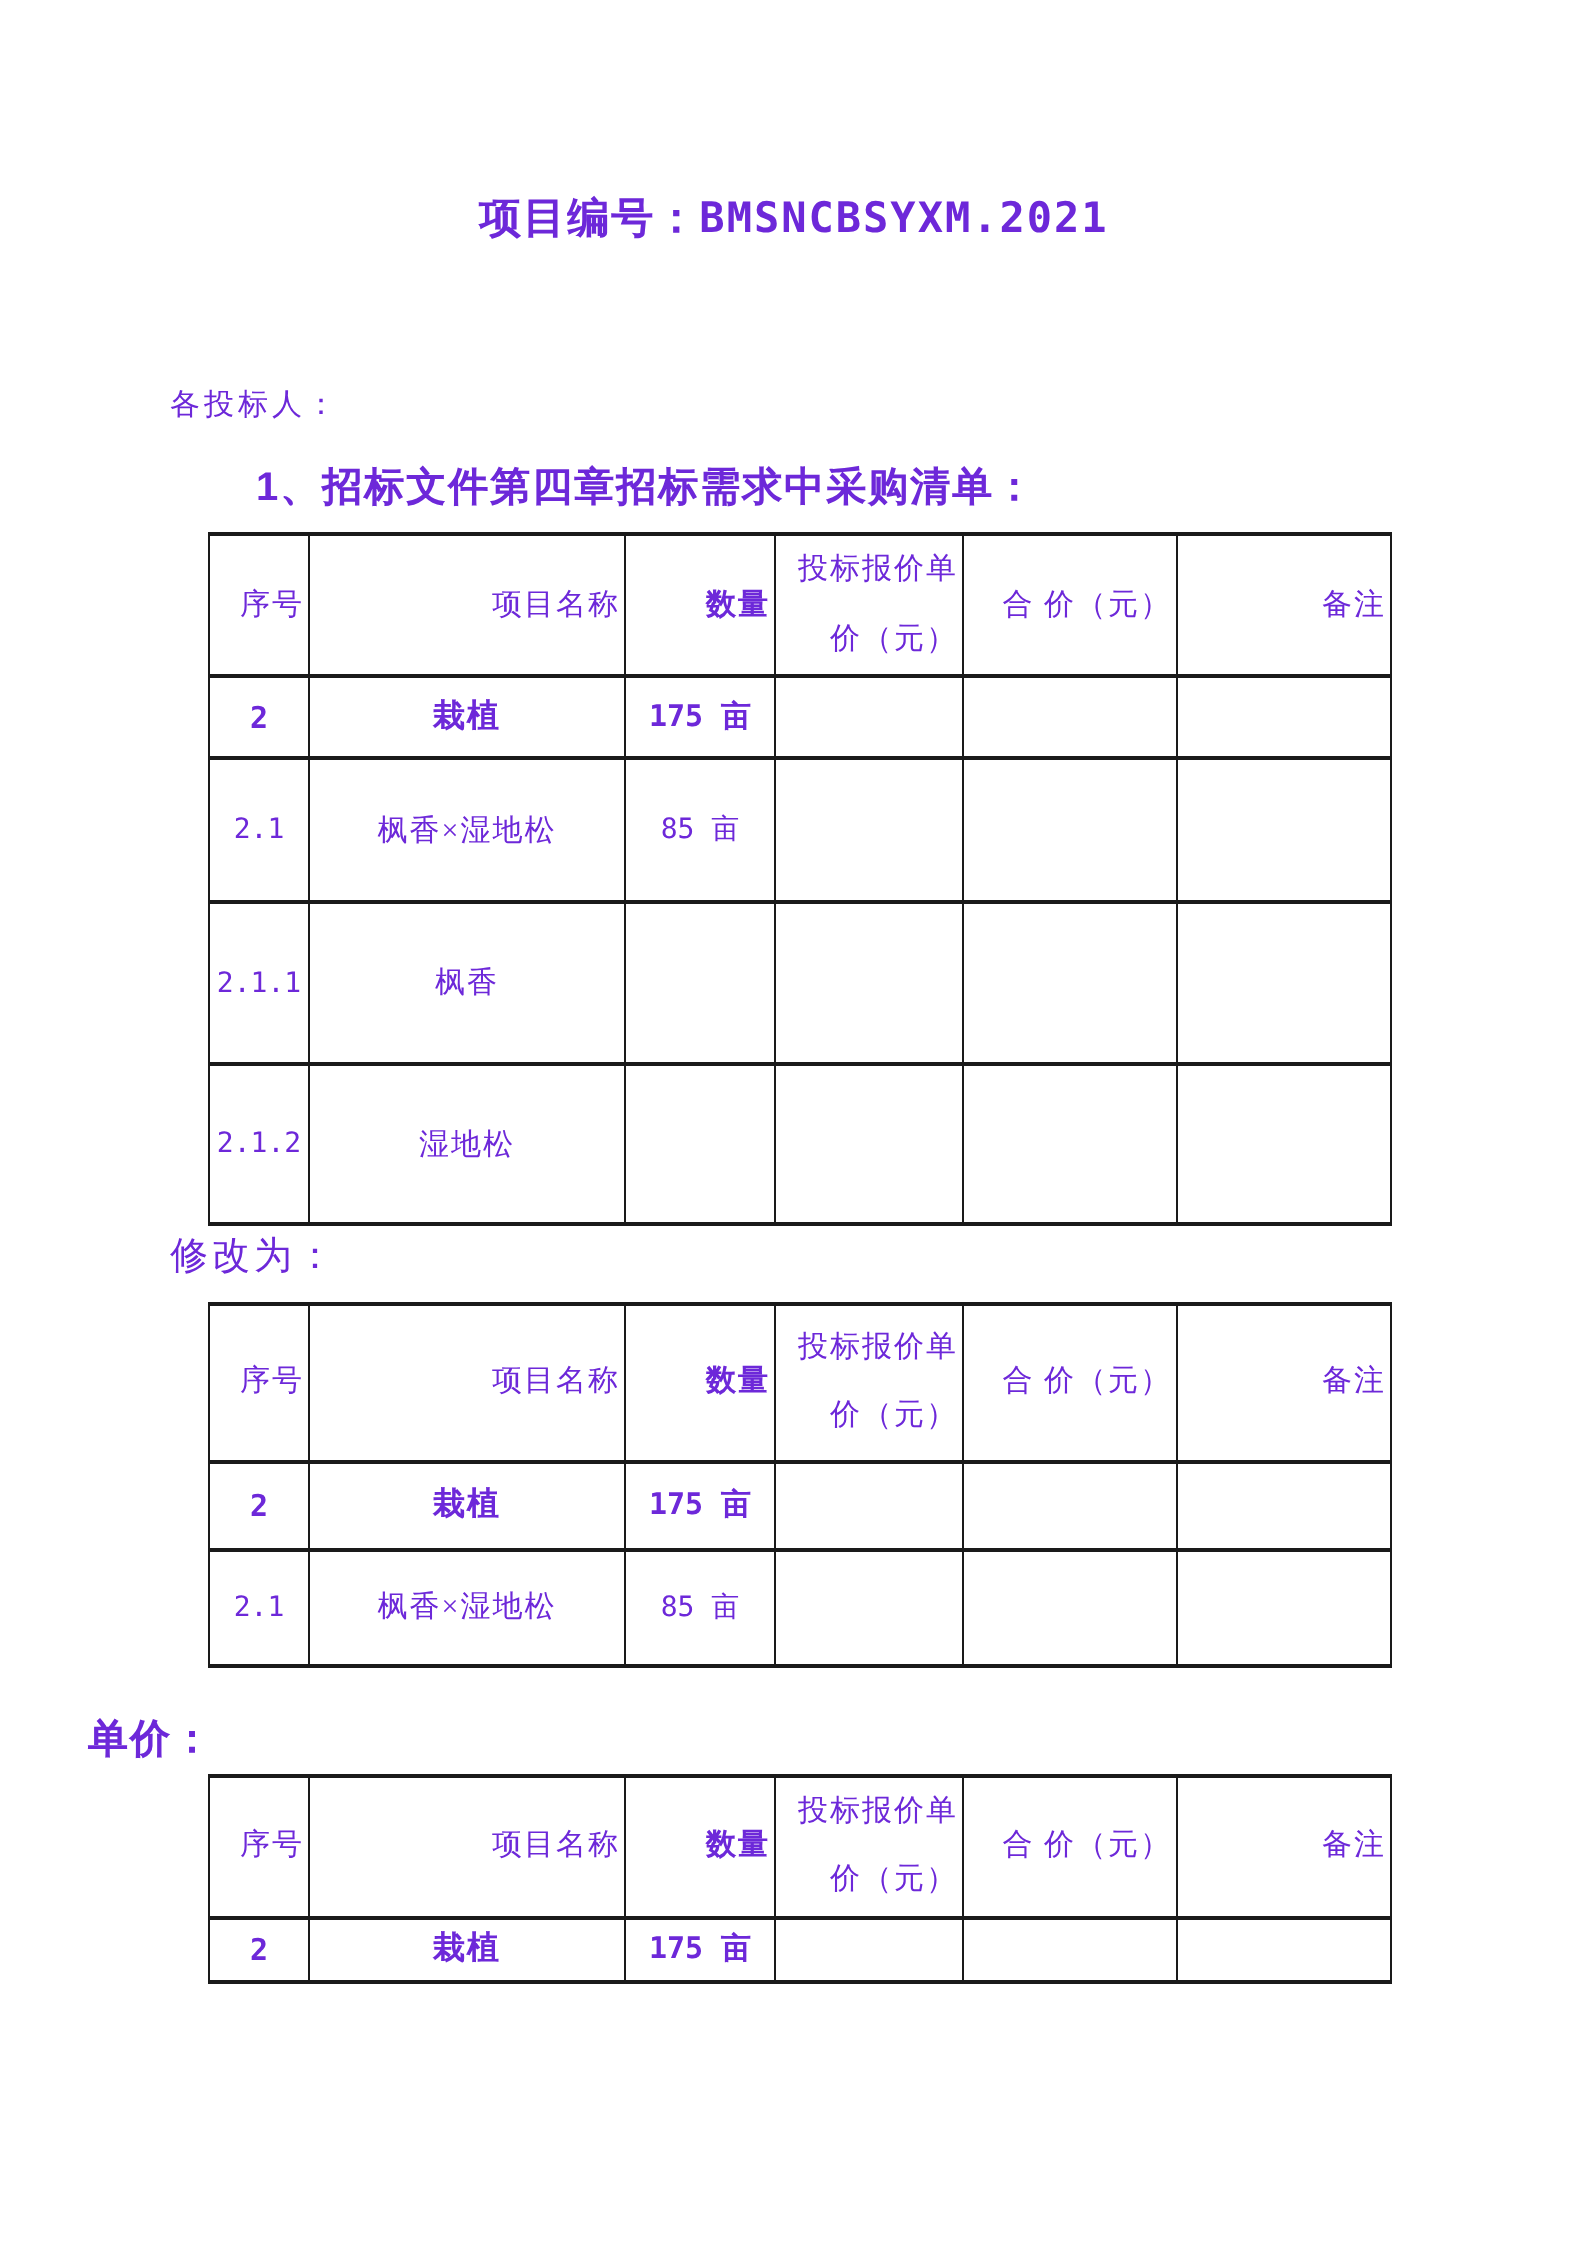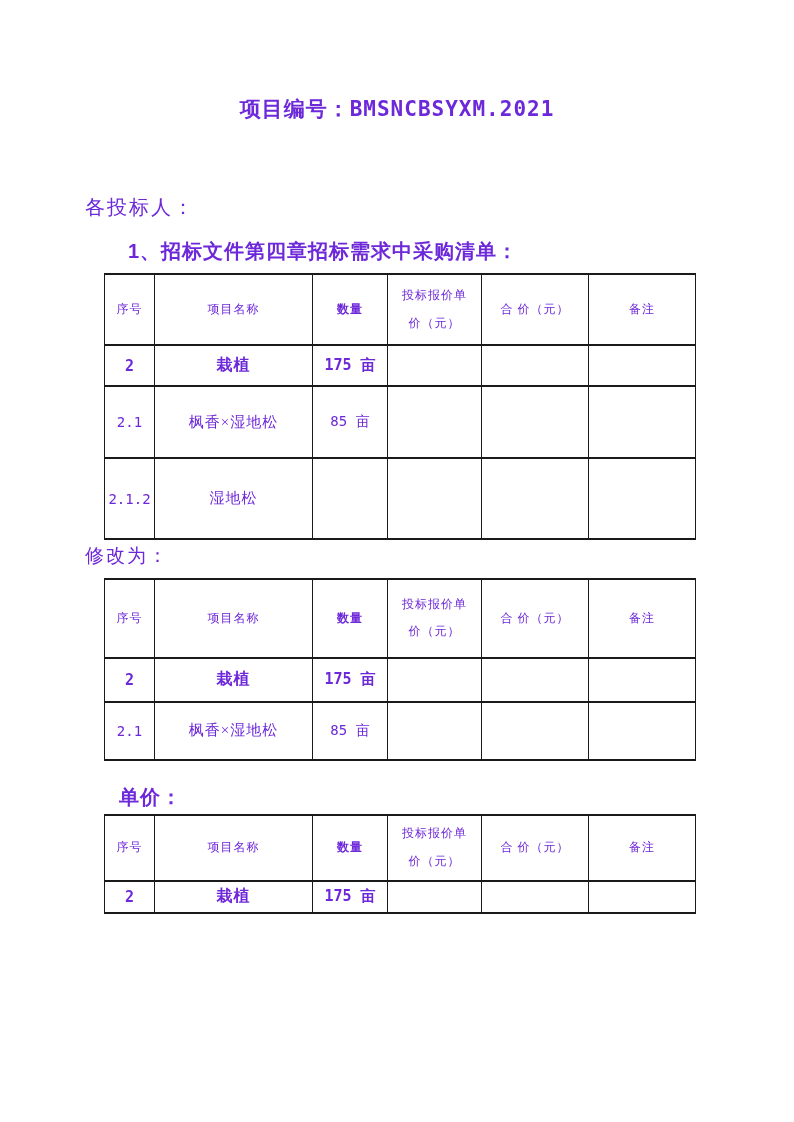--- a/index.html
+++ b/index.html
@@ -17,36 +17,36 @@
     margin: 96px 0 0 0;
     text-align: center;
     font-family: "DejaVu Sans Mono", "Liberation Sans", monospace;
     font-weight: bold;
     font-size: 21px;
     line-height: 1.3;
     letter-spacing: 1px;
   }
   .salutation {
     margin: 70px 3px 0 85px;
-    font-size: 20px;
+    font-size: 15px;
     line-height: 1.4;
     letter-spacing: 2px;
   }
   .sec-heading {
     font-family: "Liberation Sans", sans-serif;
     font-weight: bold;
     font-size: 20px;
     line-height: 1.4;
     letter-spacing: 1px;
   }
   .h1 { margin: 16px 0 0 128px; }
   .modify { margin: 3px 0 0 85px; font-size: 19px; line-height: 1.4; letter-spacing: 2px; }
   .h2 { margin: 20px 0 0 0; line-height: 32px; }
   .h2 .l1 { margin-left: 128px; }
-  .h2 .l2 { margin-left: 119px; }
+  .h2 .l2 { margin-left: 44px; }
 
   table {
     border-collapse: collapse;
     table-layout: fixed;
     width: 591px;
     margin-left: 104px;
   }
   #t1 { margin-top: 8px; }
   #t2 { margin-top: 8px; }
   #t3 { margin-top: 1px; }
@@ -59,24 +59,25 @@
   th, td {
     border: solid #1a1a1a;
     border-width: 2px 1px;
     text-align: center;
     vertical-align: middle;
     padding: 0 2px;
     overflow: hidden;
   }
   th {
     font-weight: normal;
-    font-size: 12px;
+    font-size: 15px;
     line-height: 2.3;
     white-space: pre-line;
     letter-spacing: 1px;
+    text-align: right;
   }
   th.b { font-weight: bold; font-family: "Liberation Sans", sans-serif; }
   td { font-size: 15px; letter-spacing: 1px; }
   td:nth-child(1), td:nth-child(3) {
     font-family: "DejaVu Sans Mono", monospace;
     font-size: 14px;
     letter-spacing: 0;
   }
   tr.bold-row td {
     font-weight: bold;
@@ -141,20 +142,28 @@
         </tr>
         <tr>
           <td>2.1</td>
           <td>枫香×湿地松</td>
           <td>85 亩</td>
           <td></td>
           <td></td>
           <td></td>
         </tr>
         <tr>
+          <td>2.1.1</td>
+          <td>枫香</td>
+          <td></td>
+          <td></td>
+          <td></td>
+          <td></td>
+        </tr>
+        <tr>
           <td>2.1.2</td>
           <td>湿地松</td>
           <td></td>
           <td></td>
           <td></td>
           <td></td>
         </tr>
       </tbody>
     </table>
 

